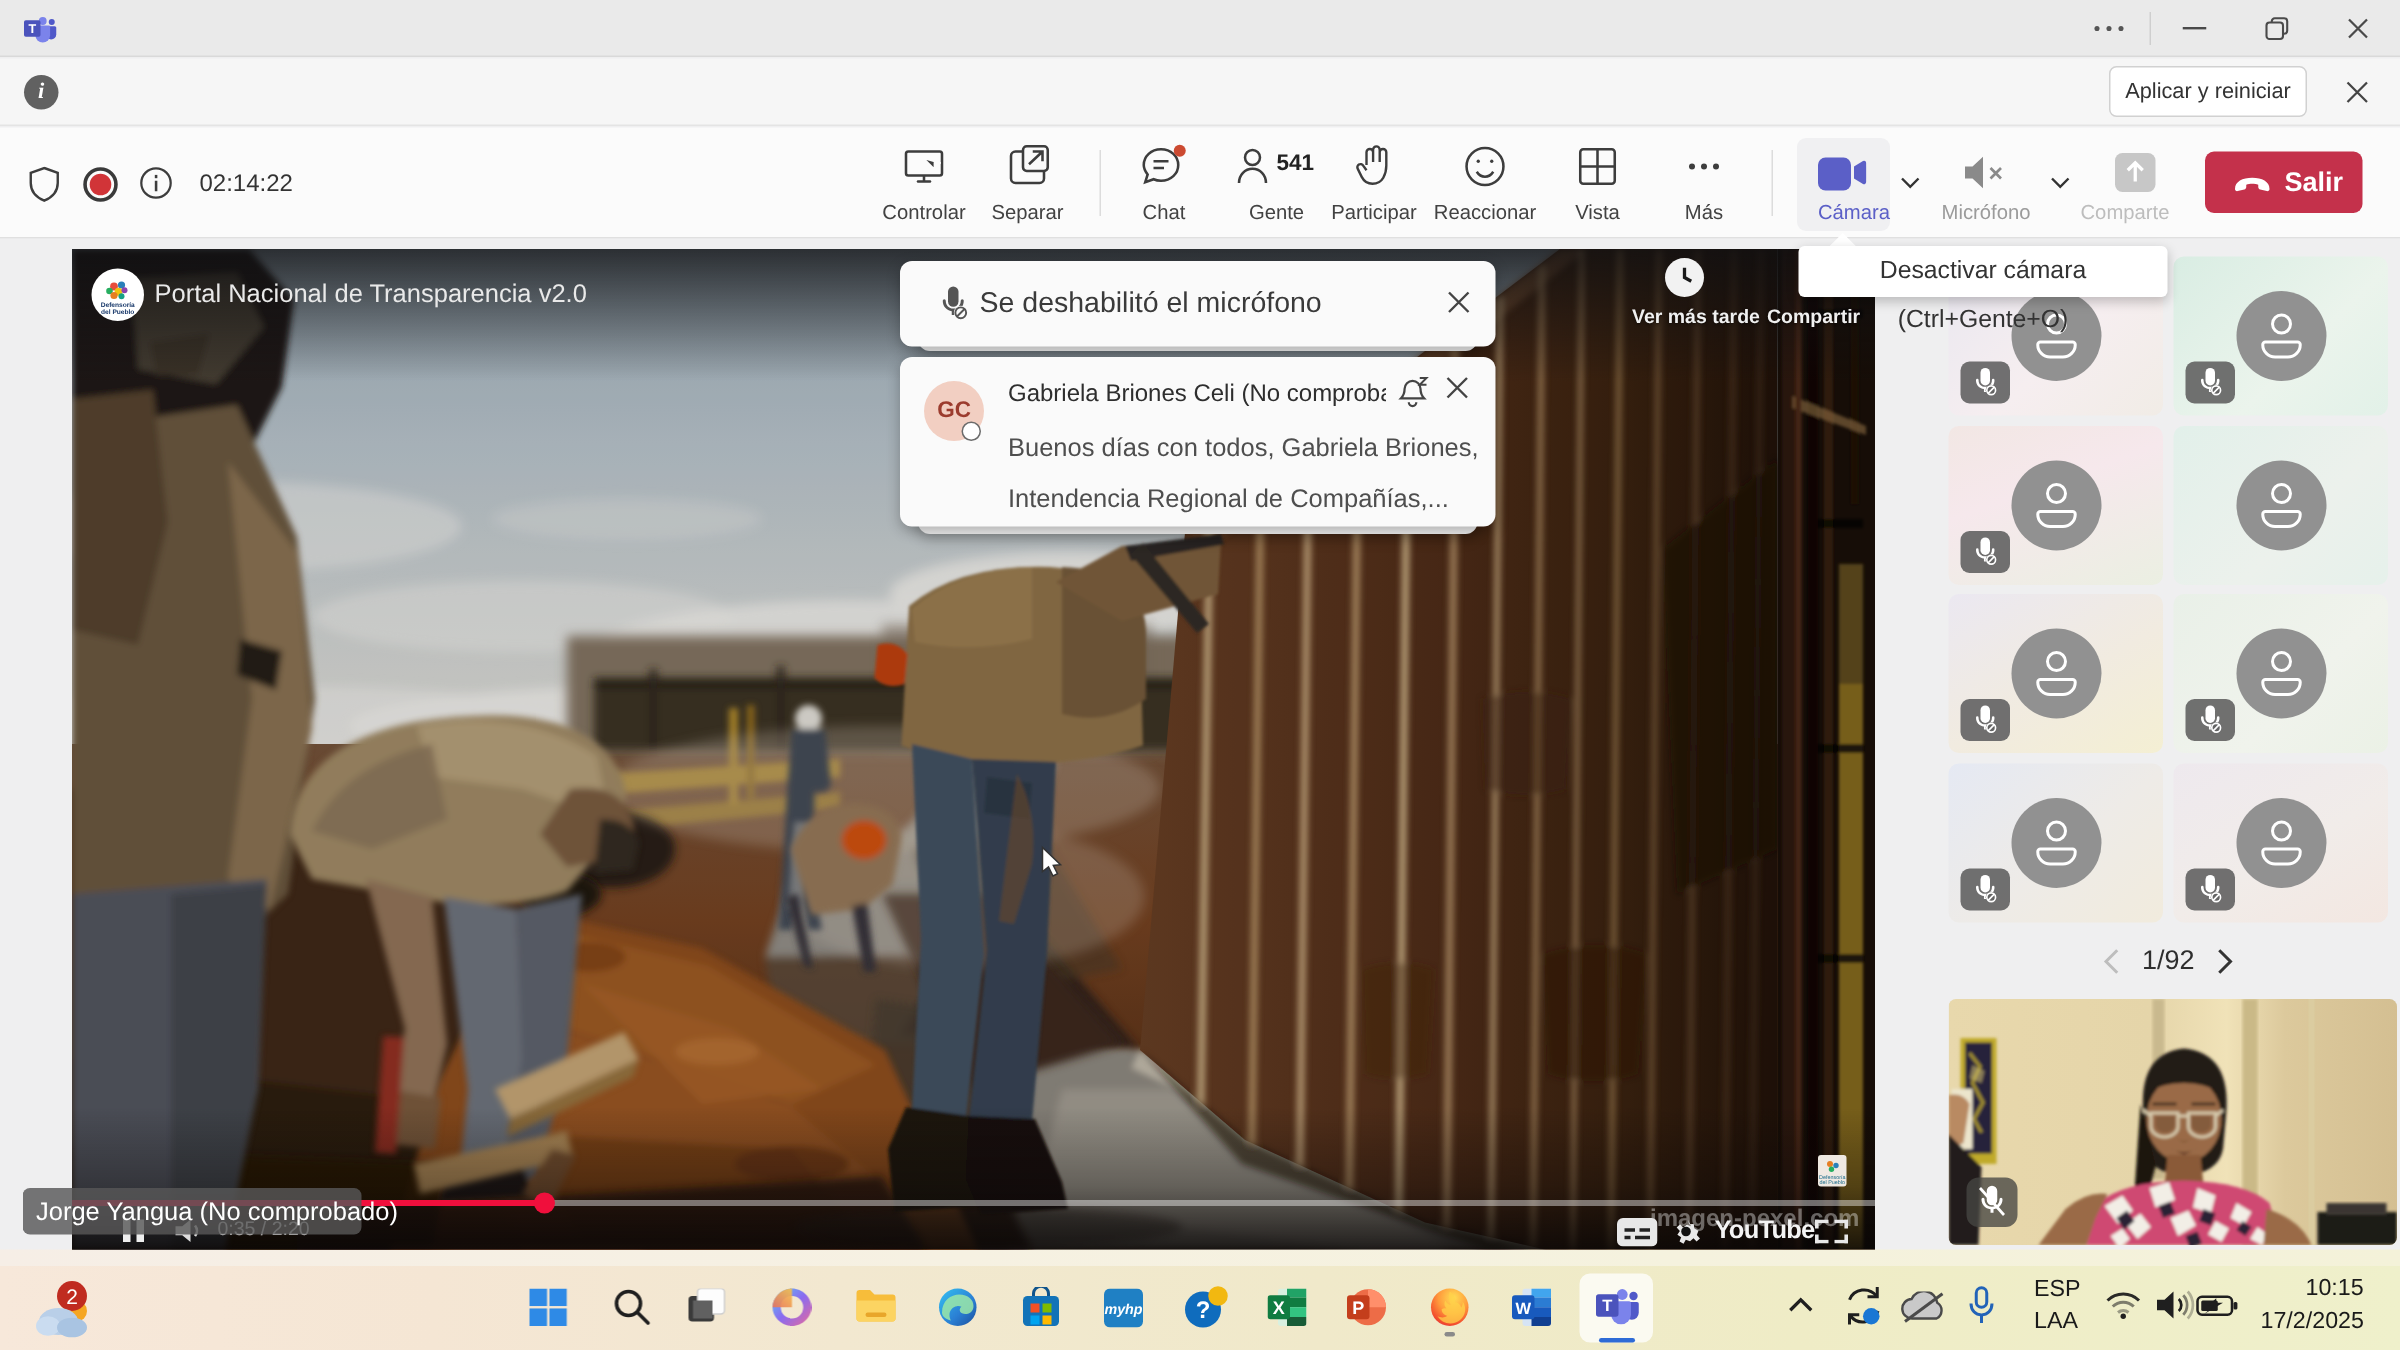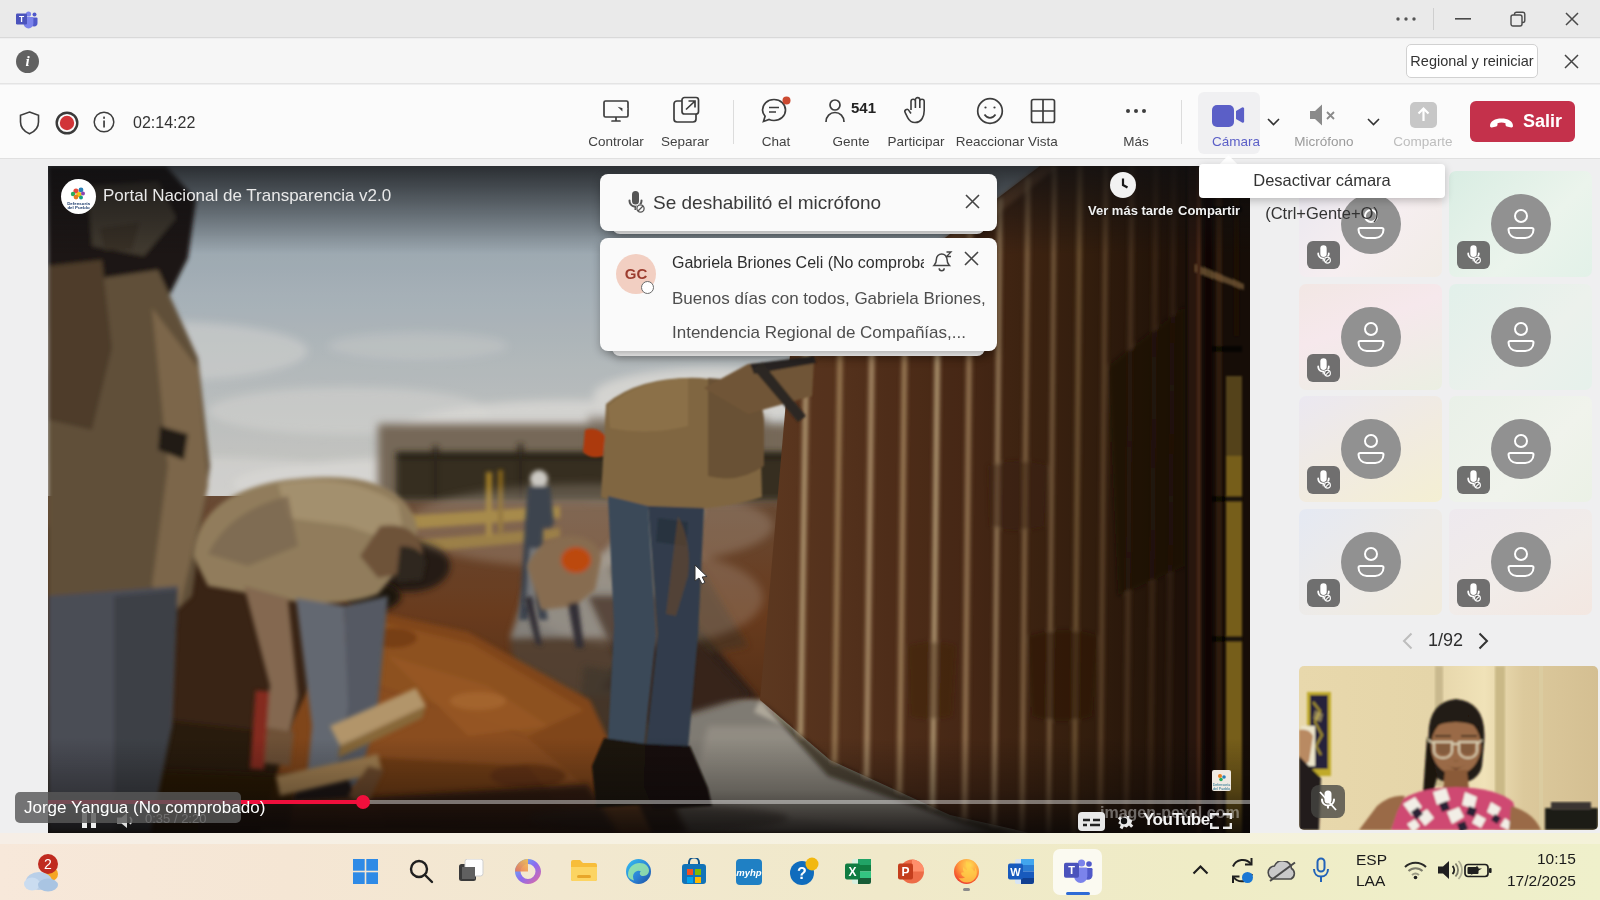--- a/index.html
+++ b/index.html
@@ -60,21 +60,21 @@
       <rect x="1" y="4" width="11" height="11" rx="2"></rect>
       <path d="M4.5 4 V3.2 a2 2 0 0 1 2-2 h6.3 a2 2 0 0 1 2 2 v6.3 a2 2 0 0 1-2 2 H12"></path>
     </svg>
   <svg style="position:absolute;left:1565px;top:12px" width="14" height="14" viewBox="0 0 14 14" stroke="#4a4a4a" stroke-width="1.5">
       <path d="M1 1 L13 13 M13 1 L1 13"></path>
     </svg>
 </div>
 
 <div class="abs" id="noticebar">
   <div style="position:absolute;left:16px;top:11px;width:23px;height:23px;border-radius:50%;background:#616161;color:#fff;text-align:center;font-size:15px;line-height:23px;font-family:'Liberation Serif',serif;font-style:italic;font-weight:bold">i</div>
-  <div style="position:absolute;left:1406px;top:5px;width:132px;height:34px;background:#fff;border:1px solid #d1d1d1;border-radius:5px;text-align:center;font-size:14.5px;color:#333;line-height:32px">Regional y reiniciar</div>
+  <div style="position:absolute;left:1406px;top:5px;width:132px;height:34px;background:#fff;border:1px solid #d1d1d1;border-radius:5px;text-align:center;font-size:14.5px;color:#333;line-height:32px">Aplicar y reiniciar</div>
   <svg style="position:absolute;left:1564px;top:15px" width="15" height="15" viewBox="0 0 15 15" stroke="#444" stroke-width="1.5">
       <path d="M1 1 L14 14 M14 1 L1 14"></path>
     </svg>
 </div>
 
 <div class="abs" id="toolbar">
   <svg style="position:absolute;left:19px;top:26px" width="21" height="24" viewBox="0 0 21 24" fill="none" stroke="#3d3d3d" stroke-width="1.6">
       <path d="M10.5 1 L19.5 4.2 V11 c0 6-3.8 9.6-9 11.8 C5.3 20.6 1.5 17 1.5 11 V4.2 Z"></path>
     </svg>
   <svg style="position:absolute;left:55px;top:26px" width="24" height="24" viewBox="0 0 24 24">
@@ -134,21 +134,21 @@
   </div>
   <div class="tbtn" style="left:955px">
     <svg width="30" height="30" viewBox="0 0 30 30" fill="none" stroke="#3d3d3d" stroke-width="1.7">
         <circle cx="15" cy="15" r="12.3"></circle>
         <circle cx="10.5" cy="11.5" r="1.1" fill="#3d3d3d" stroke="none"></circle>
         <circle cx="19.5" cy="11.5" r="1.1" fill="#3d3d3d" stroke="none"></circle>
         <path d="M9.5 18.5 c1.4 2.2 3.2 3.3 5.5 3.3 s4.1-1.1 5.5-3.3"></path>
       </svg>
     <div class="lab">Reaccionar</div>
   </div>
-  <div class="tbtn" style="left:1008px">
+  <div class="tbtn" style="left:1030px">
     <svg width="30" height="30" viewBox="0 0 30 30" fill="none" stroke="#3d3d3d" stroke-width="1.7">
         <rect x="3.5" y="3.5" width="23" height="23" rx="2"></rect>
         <path d="M15 3.5 V26.5 M3.5 15 H26.5"></path>
       </svg>
     <div class="lab">Vista</div>
   </div>
   <div class="tbtn" style="left:1101px">
     <svg width="30" height="30" viewBox="0 0 30 30">
         <g fill="#3d3d3d">
           <circle cx="7" cy="15" r="2"></circle>
@@ -178,21 +178,21 @@
     </svg>
   <div style="position:absolute;left:1288px;top:49px;width:72px;text-align:center;font-size:13.5px;color:#9b9b9b">Micrófono</div>
   <svg style="position:absolute;left:1367px;top:33px" width="13" height="8" viewBox="0 0 13 8" fill="none" stroke="#333" stroke-width="1.6">
       <path d="M1 1 l5.5 5.5 L12 1"></path>
     </svg>
 
   <svg style="position:absolute;left:1409px;top:16px" width="30" height="28" viewBox="0 0 30 28">
       <rect x="1" y="1" width="27" height="26" rx="5" fill="#c7c7c7"></rect>
       <path d="M14.5 20 V8 M9.5 12.5 L14.5 7.5 l5 5" fill="none" stroke="#fff" stroke-width="2.2"></path>
     </svg>
-  <div style="position:absolute;left:1387px;top:49px;width:72px;text-align:center;font-size:13.5px;color:#bdbdbd">Comparte</div>
+  <div style="position:absolute;left:1387px;top:49px;width:72px;text-align:left;font-size:13.5px;color:#bdbdbd">Comparte</div>
 
   <div style="position:absolute;left:1470px;top:16px;width:105px;height:41px;background:#c4314b;border-radius:6px"></div>
   <svg style="position:absolute;left:1488px;top:32px" width="27" height="11" viewBox="0 0 27 11">
       <path d="M2 9 C2 4 7 1.5 13.5 1.5 S25 4 25 9 c0 1-.8 1.6-1.8 1.4 l-4.4-1 c-.8-.2-1.3-.9-1.3-1.7 V6.2 c-1.2-.5-2.5-.7-4-.7 s-2.8.2-4 .7 v1.5 c0 .8-.5 1.5-1.3 1.7 l-4.4 1 C2.8 10.6 2 10 2 9 Z" fill="#fff"></path>
     </svg>
   <span style="position:absolute;left:1523px;top:26px;font-size:18px;font-weight:bold;color:#fff">Salir</span>
 </div>
 
 <div class="abs" id="videowrap">
 <svg width="1202" height="667" viewBox="0 0 1202 667">

